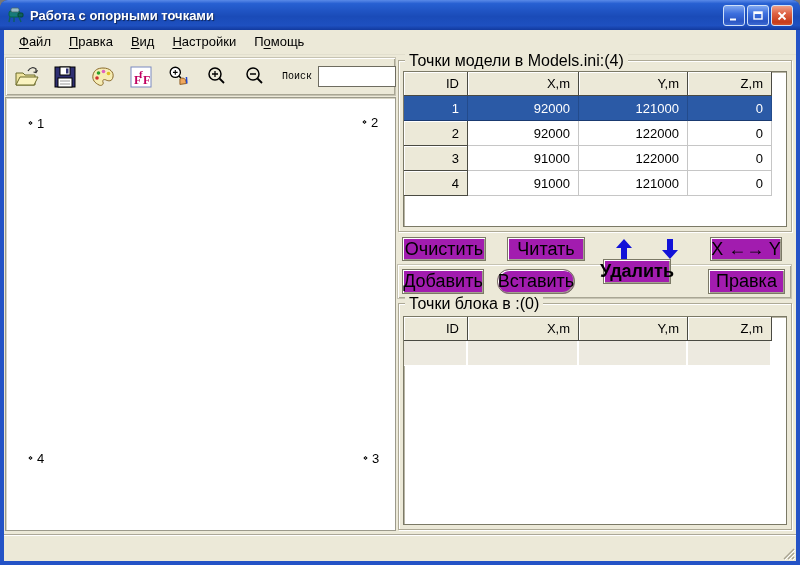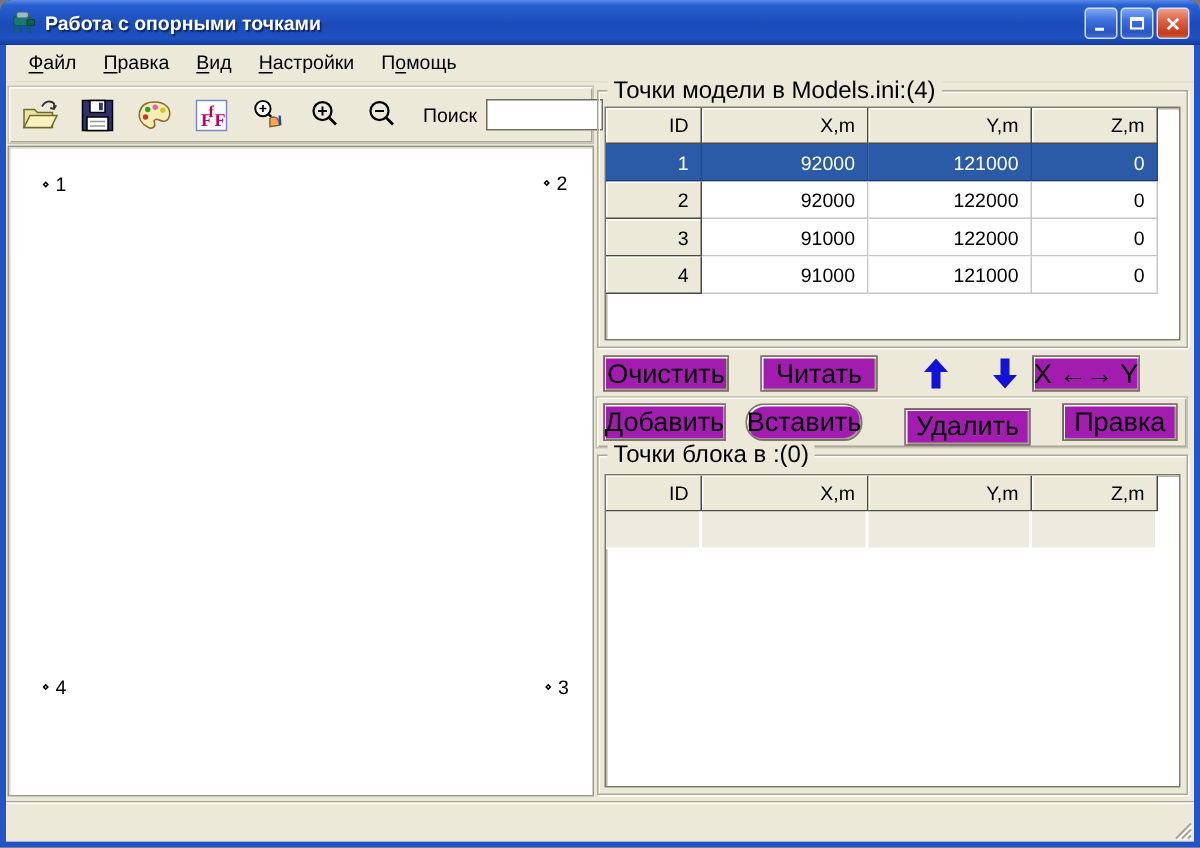--- a/index.html
+++ b/index.html
@@ -42,21 +42,21 @@
   .menu-item u{text-underline-offset:2px;}
   
   .toolbar{
     position:absolute;left:1px;top:27px;width:391px;height:39px;
     background:#ECE9D8;
     box-shadow:inset 1px 1px 0 #FFFFFF, inset -1px -1px 0 #A9A694;
     border:1px solid #C6C3B2;
     display:flex;align-items:center;padding-left:8px;
   }
   .tool-btn{width:26px;height:26px;margin-right:12px;background:transparent;border:none;padding:0;display:flex;align-items:center;justify-content:center;}
-  .search-label{margin:0 6px 0 2px;font-size:13px;}
+  .search-label{margin:0 6px 0 2px;font-size:10px;font-family:Liberation Mono, monospace;}
   .search-input{
     width:78px;height:21px;border:1px solid #6E6C60;background:#fff;
     font-family:"Liberation Sans",sans-serif;font-size:13px;padding:1px 3px;
   }
   
   .canvas{
     position:absolute;left:1px;top:67px;width:391px;height:434px;
     background:#fff;border:1px solid #9C9A8C;
     box-shadow:inset 1px 1px 0 #D8D5C4;
   }
@@ -290,26 +290,26 @@
     <button class="flatbtn" style="left:607px;top:207px;width:26px;">
       <svg width="18" height="22" viewBox="0 0 18 22">
         <path d="M9 1 L17 10 L12 10 L12 21 L6 21 L6 10 L1 10 Z" fill="#1212D8"></path>
       </svg>
     </button>
     <button class="flatbtn" style="left:653px;top:207px;width:26px;">
       <svg width="18" height="22" viewBox="0 0 18 22">
         <path d="M9 21 L1 12 L6 12 L6 1 L12 1 L12 12 L17 12 Z" fill="#1212D8"></path>
       </svg>
     </button>
-    <button class="xbtn" style="left:684px;top:207px;width:72px;">X ←→ Y</button>
+    <button class="xbtn" style="left:706px;top:207px;width:72px;">X ←→ Y</button>
 
     <div class="panel2"></div>
     <button class="xbtn" style="left:398px;top:239px;width:82px;height:25px;">Добавить</button>
     <button class="xbtn" style="left:493px;top:239px;width:78px;height:25px;border-radius:12px;">Вставить</button>
-    <button class="xbtn" style="left:599px;top:242px;width:84px;height:25px;">Удалить</button>
+    <button class="xbtn" style="left:599px;top:229px;width:68px;height:25px;font-weight:bold;">Удалить</button>
     <button class="xbtn" style="left:704px;top:239px;width:77px;height:25px;">Правка</button>
 
     <div class="groupbox" style="left:394px;top:273px;width:394px;height:227px;">
       <span class="gb-title">Точки блока в :(0)</span>
       <div class="grid" id="grid2" style="left:4px;top:12px;width:384px;height:209px;">
           <div class="trow thead">
             <div class="cell hcell" style="width: 64px;">ID</div>
             <div class="cell hcell" style="width: 111px;">X,m</div>
             <div class="cell hcell" style="width: 109px;">Y,m</div>
             <div class="cell hcell" style="width: 84px;">Z,m</div>

